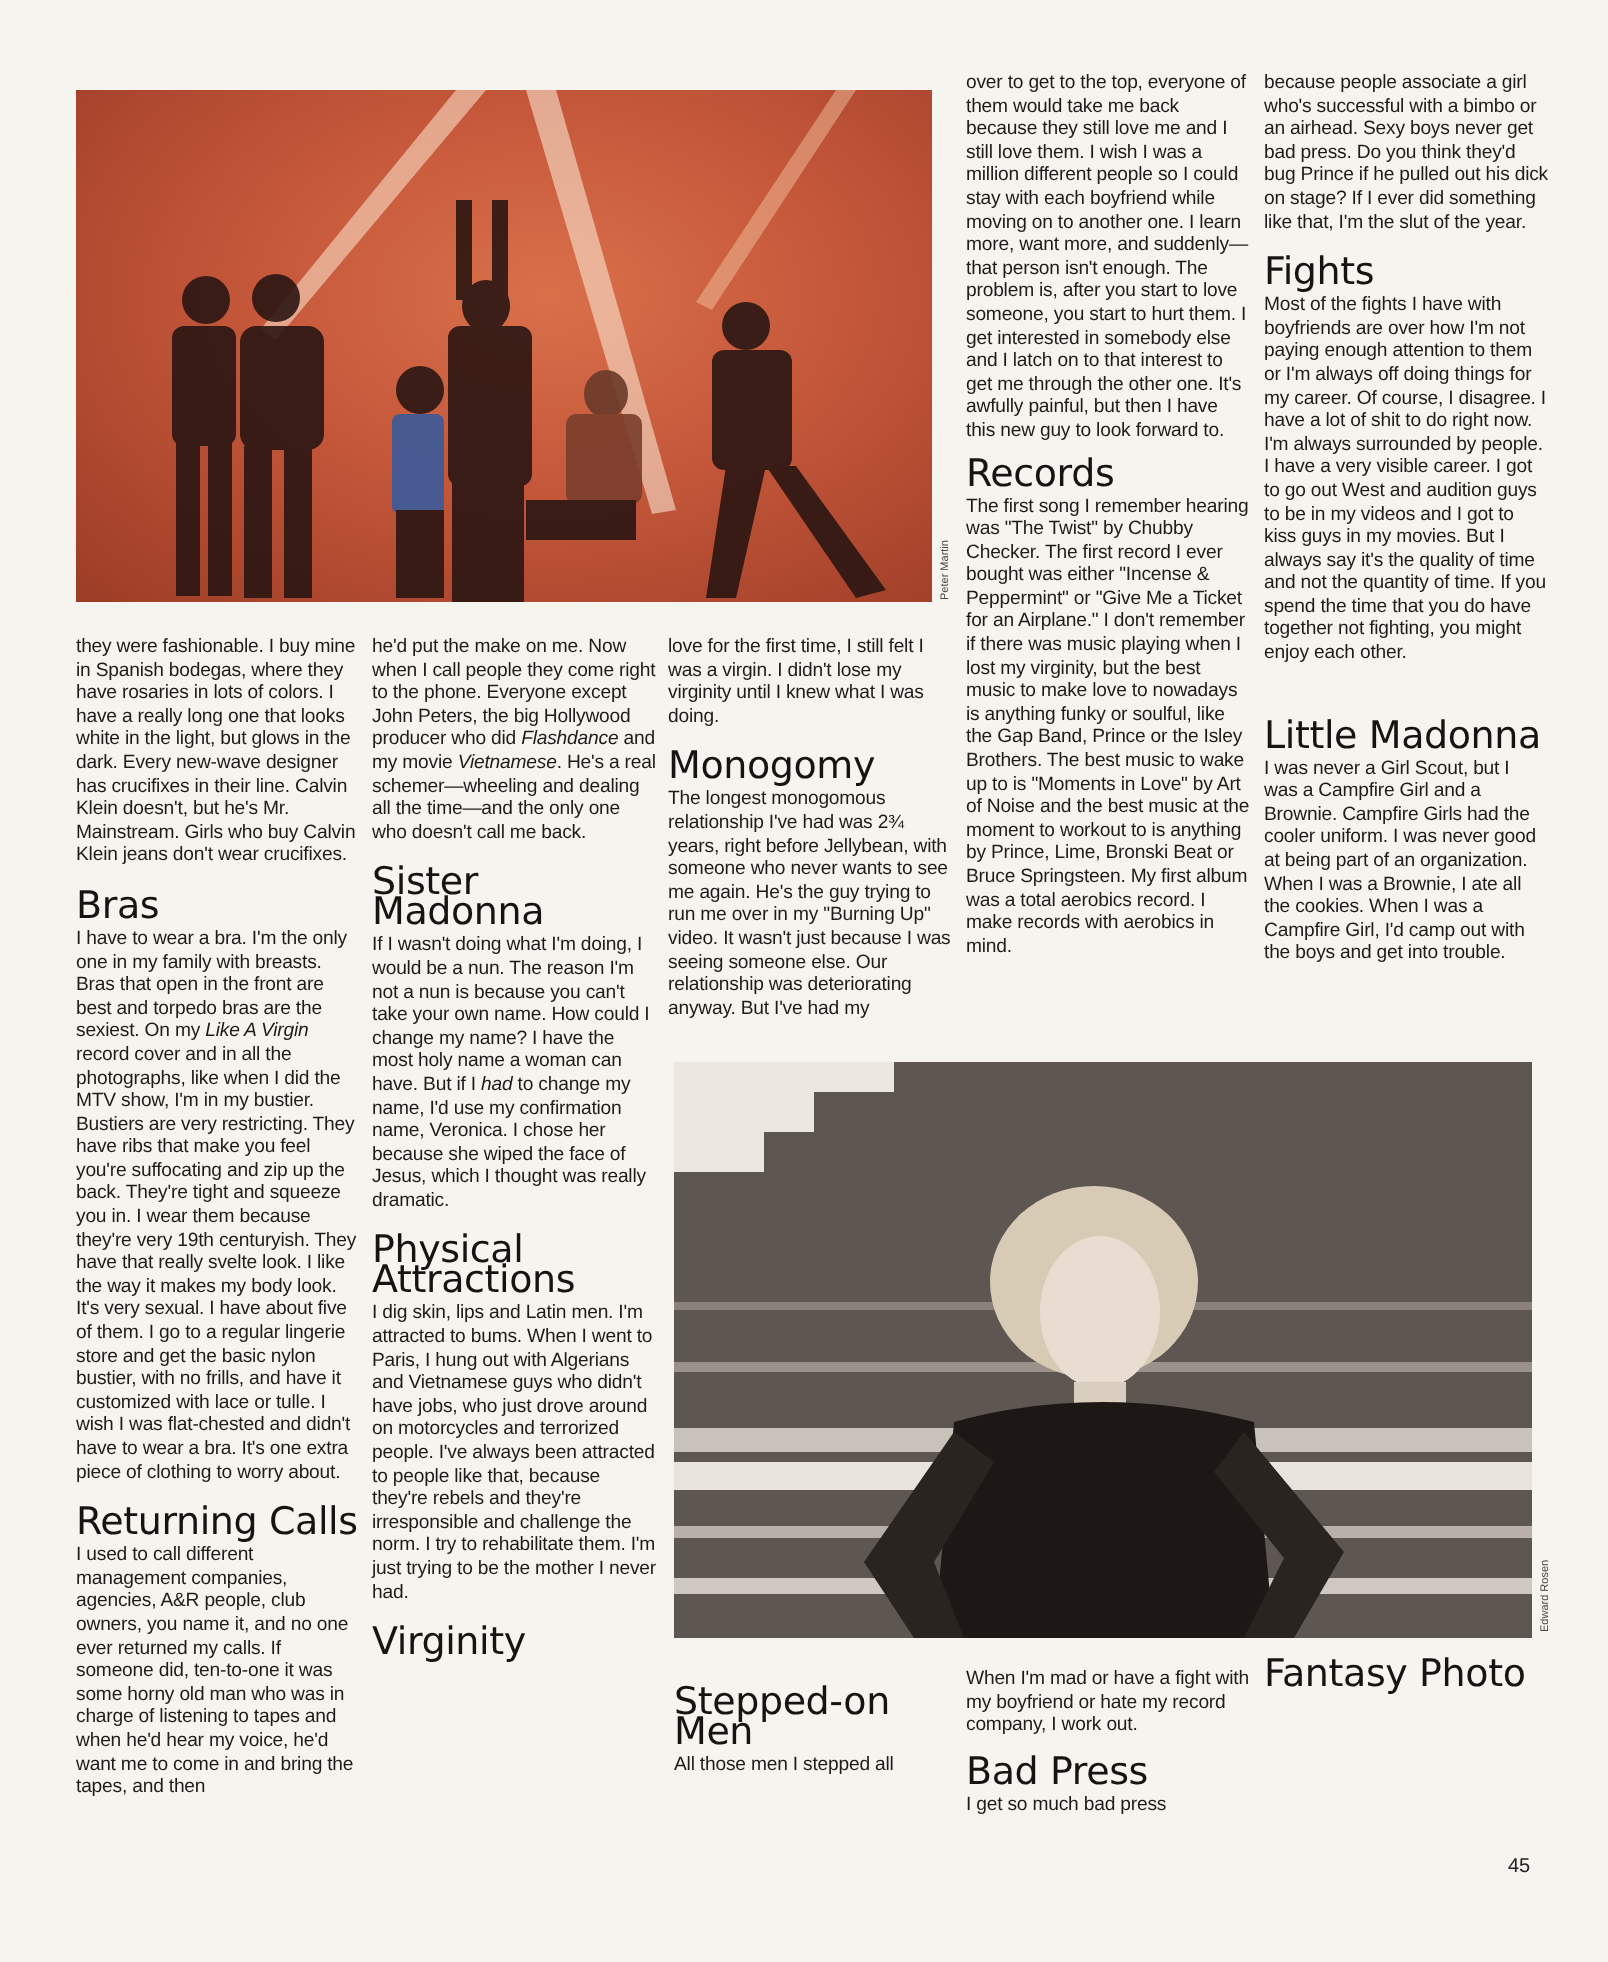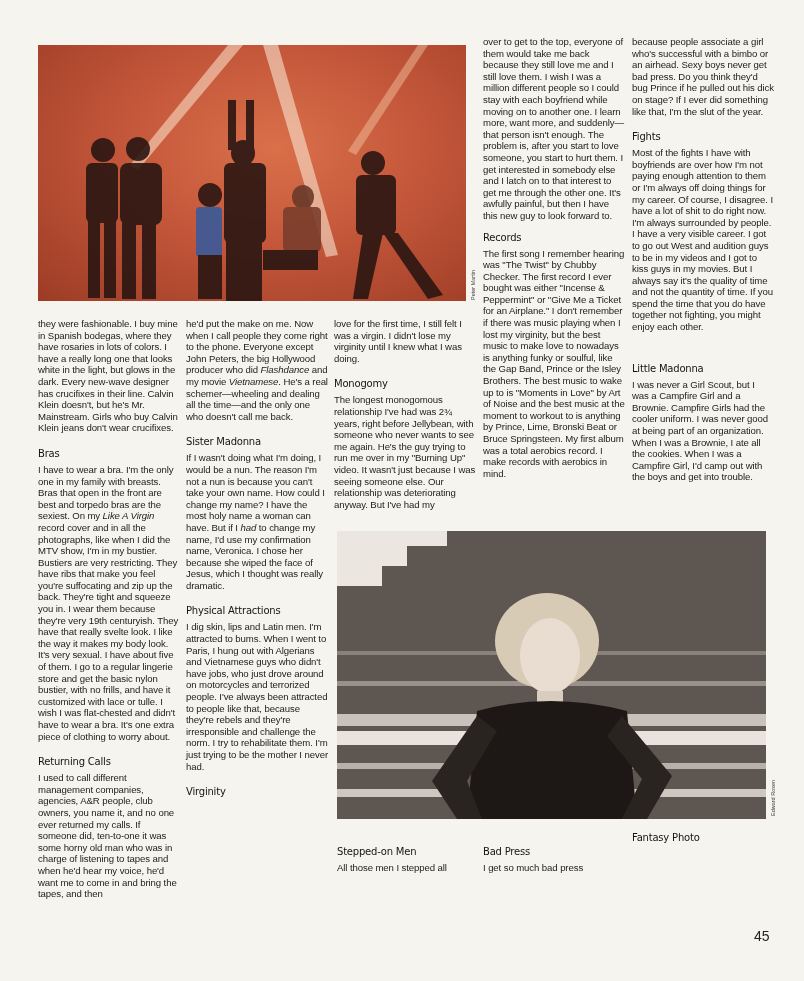--- a/index.html
+++ b/index.html
@@ -1,26 +1,26 @@
 <!DOCTYPE html>
 <html><head>
 <meta charset="utf-8">
 <style>
   html,body{margin:0;padding:0;}
   body{width:804px;height:981px;background:#f6f4ef;position:relative;overflow:hidden;
        font-family:"Liberation Sans",sans-serif;color:#1e1c1a;}
   .col{position:absolute;width:143px;font-size:9.6px;line-height:11.6px;letter-spacing:-0.1px;}
   .col p{margin:0;}
-  .col h3{font-family:"DejaVu Sans",sans-serif;font-weight:normal;font-size:10px;line-height:15px;
+  .col h3{font-family:"DejaVu Sans",sans-serif;font-weight:normal;font-size:19px;line-height:15px;
           margin:10px 0 3px 0;color:#161412;letter-spacing:-0.2px;}
   .col .first-h{margin-top:0;}
   em{font-style:italic;}
   .photo{position:absolute;overflow:hidden;}
   .credit{position:absolute;font-size:5.5px;color:#444;transform:rotate(-90deg);transform-origin:left top;white-space:nowrap;}
-  .pagenum{position:absolute;font-size:14px;color:#222;}
+  .pagenum{position:absolute;font-size:10px;color:#222;}
 </style>
 </head>
 <body>
 
 <div class="photo" style="left:38px;top:45px;width:428px;height:256px;background:radial-gradient(ellipse at 55% 40%,#d9704a 0%,#c4573a 45%,#9c3c26 100%);">
   <svg width="428" height="256">
     <defs>
       <linearGradient id="beam" x1="0" y1="0" x2="1" y2="0">
         <stop offset="0" stop-color="#fff4e0" stop-opacity="0"></stop>
         <stop offset="0.5" stop-color="#fff8ee" stop-opacity="0.85"></stop>
@@ -107,20 +107,21 @@
   <p>All those men I stepped all</p>
 </div>
 
 <div class="col" style="left:483px;top:36px;width:142px;">
   <p>over to get to the top, everyone of them would take me back because they still love me and I still love them. I wish I was a million different people so I could stay with each boyfriend while moving on to another one. I learn more, want more, and suddenly—that person isn't enough. The problem is, after you start to love someone, you start to hurt them. I get interested in somebody else and I latch on to that interest to get me through the other one. It's awfully painful, but then I have this new guy to look forward to.</p>
   <h3 style="margin-top:8px">Records</h3>
   <p>The first song I remember hearing was "The Twist" by Chubby Checker. The first record I ever bought was either "Incense &amp; Peppermint" or "Give Me a Ticket for an Airplane." I don't remember if there was music playing when I lost my virginity, but the best music to make love to nowadays is anything funky or soulful, like the Gap Band, Prince or the Isley Brothers. The best music to wake up to is "Moments in Love" by Art of Noise and the best music at the moment to workout to is anything by Prince, Lime, Bronski Beat or Bruce Springsteen. My first album was a total aerobics record. I make records with aerobics in mind.</p>
 </div>
 
 <div class="col" style="left:483px;top:834px;width:142px;">
+  <p>When I'm mad or have a fight with my boyfriend or hate my record company, I work out.</p>
   <h3 style="margin-top:10px">Bad Press</h3>
   <p>I get so much bad press</p>
 </div>
 
 <div class="col" style="left:632px;top:36px;width:142px;">
   <p>because people associate a girl who's successful with a bimbo or an airhead. Sexy boys never get bad press. Do you think they'd bug Prince if he pulled out his dick on stage? If I ever did something like that, I'm the slut of the year.</p>
   <h3 style="margin-top:12px">Fights</h3>
   <p>Most of the fights I have with boyfriends are over how I'm not paying enough attention to them or I'm always off doing things for my career. Of course, I disagree. I have a lot of shit to do right now. I'm always surrounded by people. I have a very visible career. I got to go out West and audition guys to be in my videos and I got to kiss guys in my movies. But I always say it's the quality of time and not the quantity of time. If you spend the time that you do have together not fighting, you might enjoy each other.</p>
   <h3 style="margin-top:28px">Little Madonna</h3>
   <p>I was never a Girl Scout, but I was a Campfire Girl and a Brownie. Campfire Girls had the cooler uniform. I was never good at being part of an organization. When I was a Brownie, I ate all the cookies. When I was a Campfire Girl, I'd camp out with the boys and get into trouble.</p>

